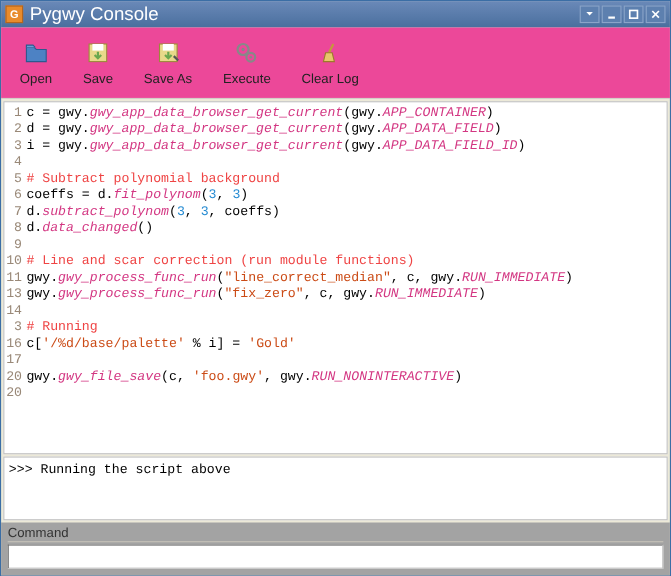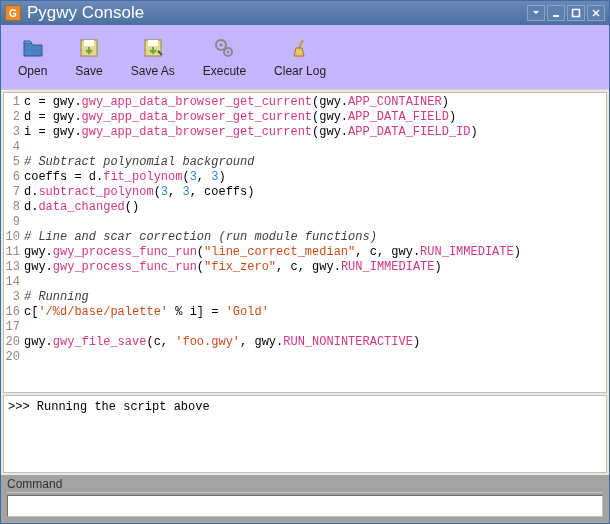--- a/index.html
+++ b/index.html
@@ -3,37 +3,37 @@
 <meta charset="utf-8">
 <style>
 * { box-sizing: border-box; margin: 0; padding: 0; }
 body { font-family: "Segoe UI", Tahoma, sans-serif; font-size: 12px; background: #ece9d8; width: 610px; height: 524px; overflow: hidden; }
 .window { width: 100%; height: 100%; display: flex; flex-direction: column; border: 1px solid #3b6ea5; }
 .titlebar { background: linear-gradient(to bottom, #6a89b8, #4a6f9e); color: #fff; height: 24px; display: flex; align-items: center; padding: 0 4px; }
 .titlebar .icon { width: 16px; height: 16px; background: #e88b2c; border: 1px solid #b5651d; margin-right: 6px; display: flex; align-items: center; justify-content: center; font-size: 10px; font-weight: bold; color: #fff; }
 .titlebar .title { flex: 1; font-size: 17px; }
 .titlebar .win-btn { width: 18px; height: 16px; margin-left: 2px; background: #5d80af; border: 1px solid #8aa4c8; display: flex; align-items: center; justify-content: center; cursor: pointer; }
 .titlebar .win-btn svg { display: block; }
-.toolbar { background: #c4b5fd; padding: 6px 4px; display: flex; gap: 2px; border-bottom: 1px solid #d4d0c8; }
+.toolbar { background: #ec4899; padding: 6px 4px; display: flex; gap: 2px; border-bottom: 1px solid #d4d0c8; }
 .tool-btn { display: flex; flex-direction: column; align-items: center; padding: 4px 12px; cursor: pointer; border: 1px solid transparent; border-radius: 2px; }
 .tool-btn .ticon { width: 24px; height: 24px; margin-bottom: 4px; display: flex; align-items: center; justify-content: center; }
 .tool-btn .tlabel { font-size: 12px; color: #222; }
 .editor { flex: 1; background: #fff; border: 1px solid #c0c0c0; margin: 2px; overflow-y: auto; font-family: "Courier New", monospace; font-size: 12px; line-height: 15px; padding: 2px 0; }
 .line { display: flex; white-space: pre; }
 .gutter { width: 20px; text-align: right; color: #998877; padding-right: 4px; user-select: none; }
 .code { flex: 1; }
-.output { height: 78px; background: #fff; border: 1px solid #c0c0c0; margin: 0 2px 2px 2px; font-family: "Courier New", monospace; font-size: 12px; padding: 4px; }
+.output { height: 58px; background: #fff; border: 1px solid #c0c0c0; margin: 0 2px 2px 2px; font-family: "Courier New", monospace; font-size: 12px; padding: 4px; }
 .cmd-section { padding: 2px 6px 6px 6px; background: #a3a3a3; }
 .cmd-label { font-size: 12px; color: #333; margin-bottom: 2px; padding-bottom: 1px; border-bottom: 1px solid #c8c4ba; }
 .cmd-input { width: 100%; border: 1px inset #c0c0c0; height: 22px; padding: 2px 4px; font-family: "Courier New", monospace; font-size: 12px; background: #fff; }
 
-.c-attr { color: #d33682; }  
+.c-attr { color: #d33682; font-style: italic; }  
 .c-str  { color: #cb4b16; }  
 .c-num  { color: #268bd2; }  
-.c-com  { color: #404040; font-style: italic; } 
+.c-com  { color: #ef4444; } 
 </style>
 </head>
 <body>
 
 <div class="window">
   <div class="titlebar">
     <div class="icon">G</div>
     <div class="title">Pygwy Console</div>
     <div class="win-btn">
         <svg width="10" height="10" viewBox="0 0 10 10">

